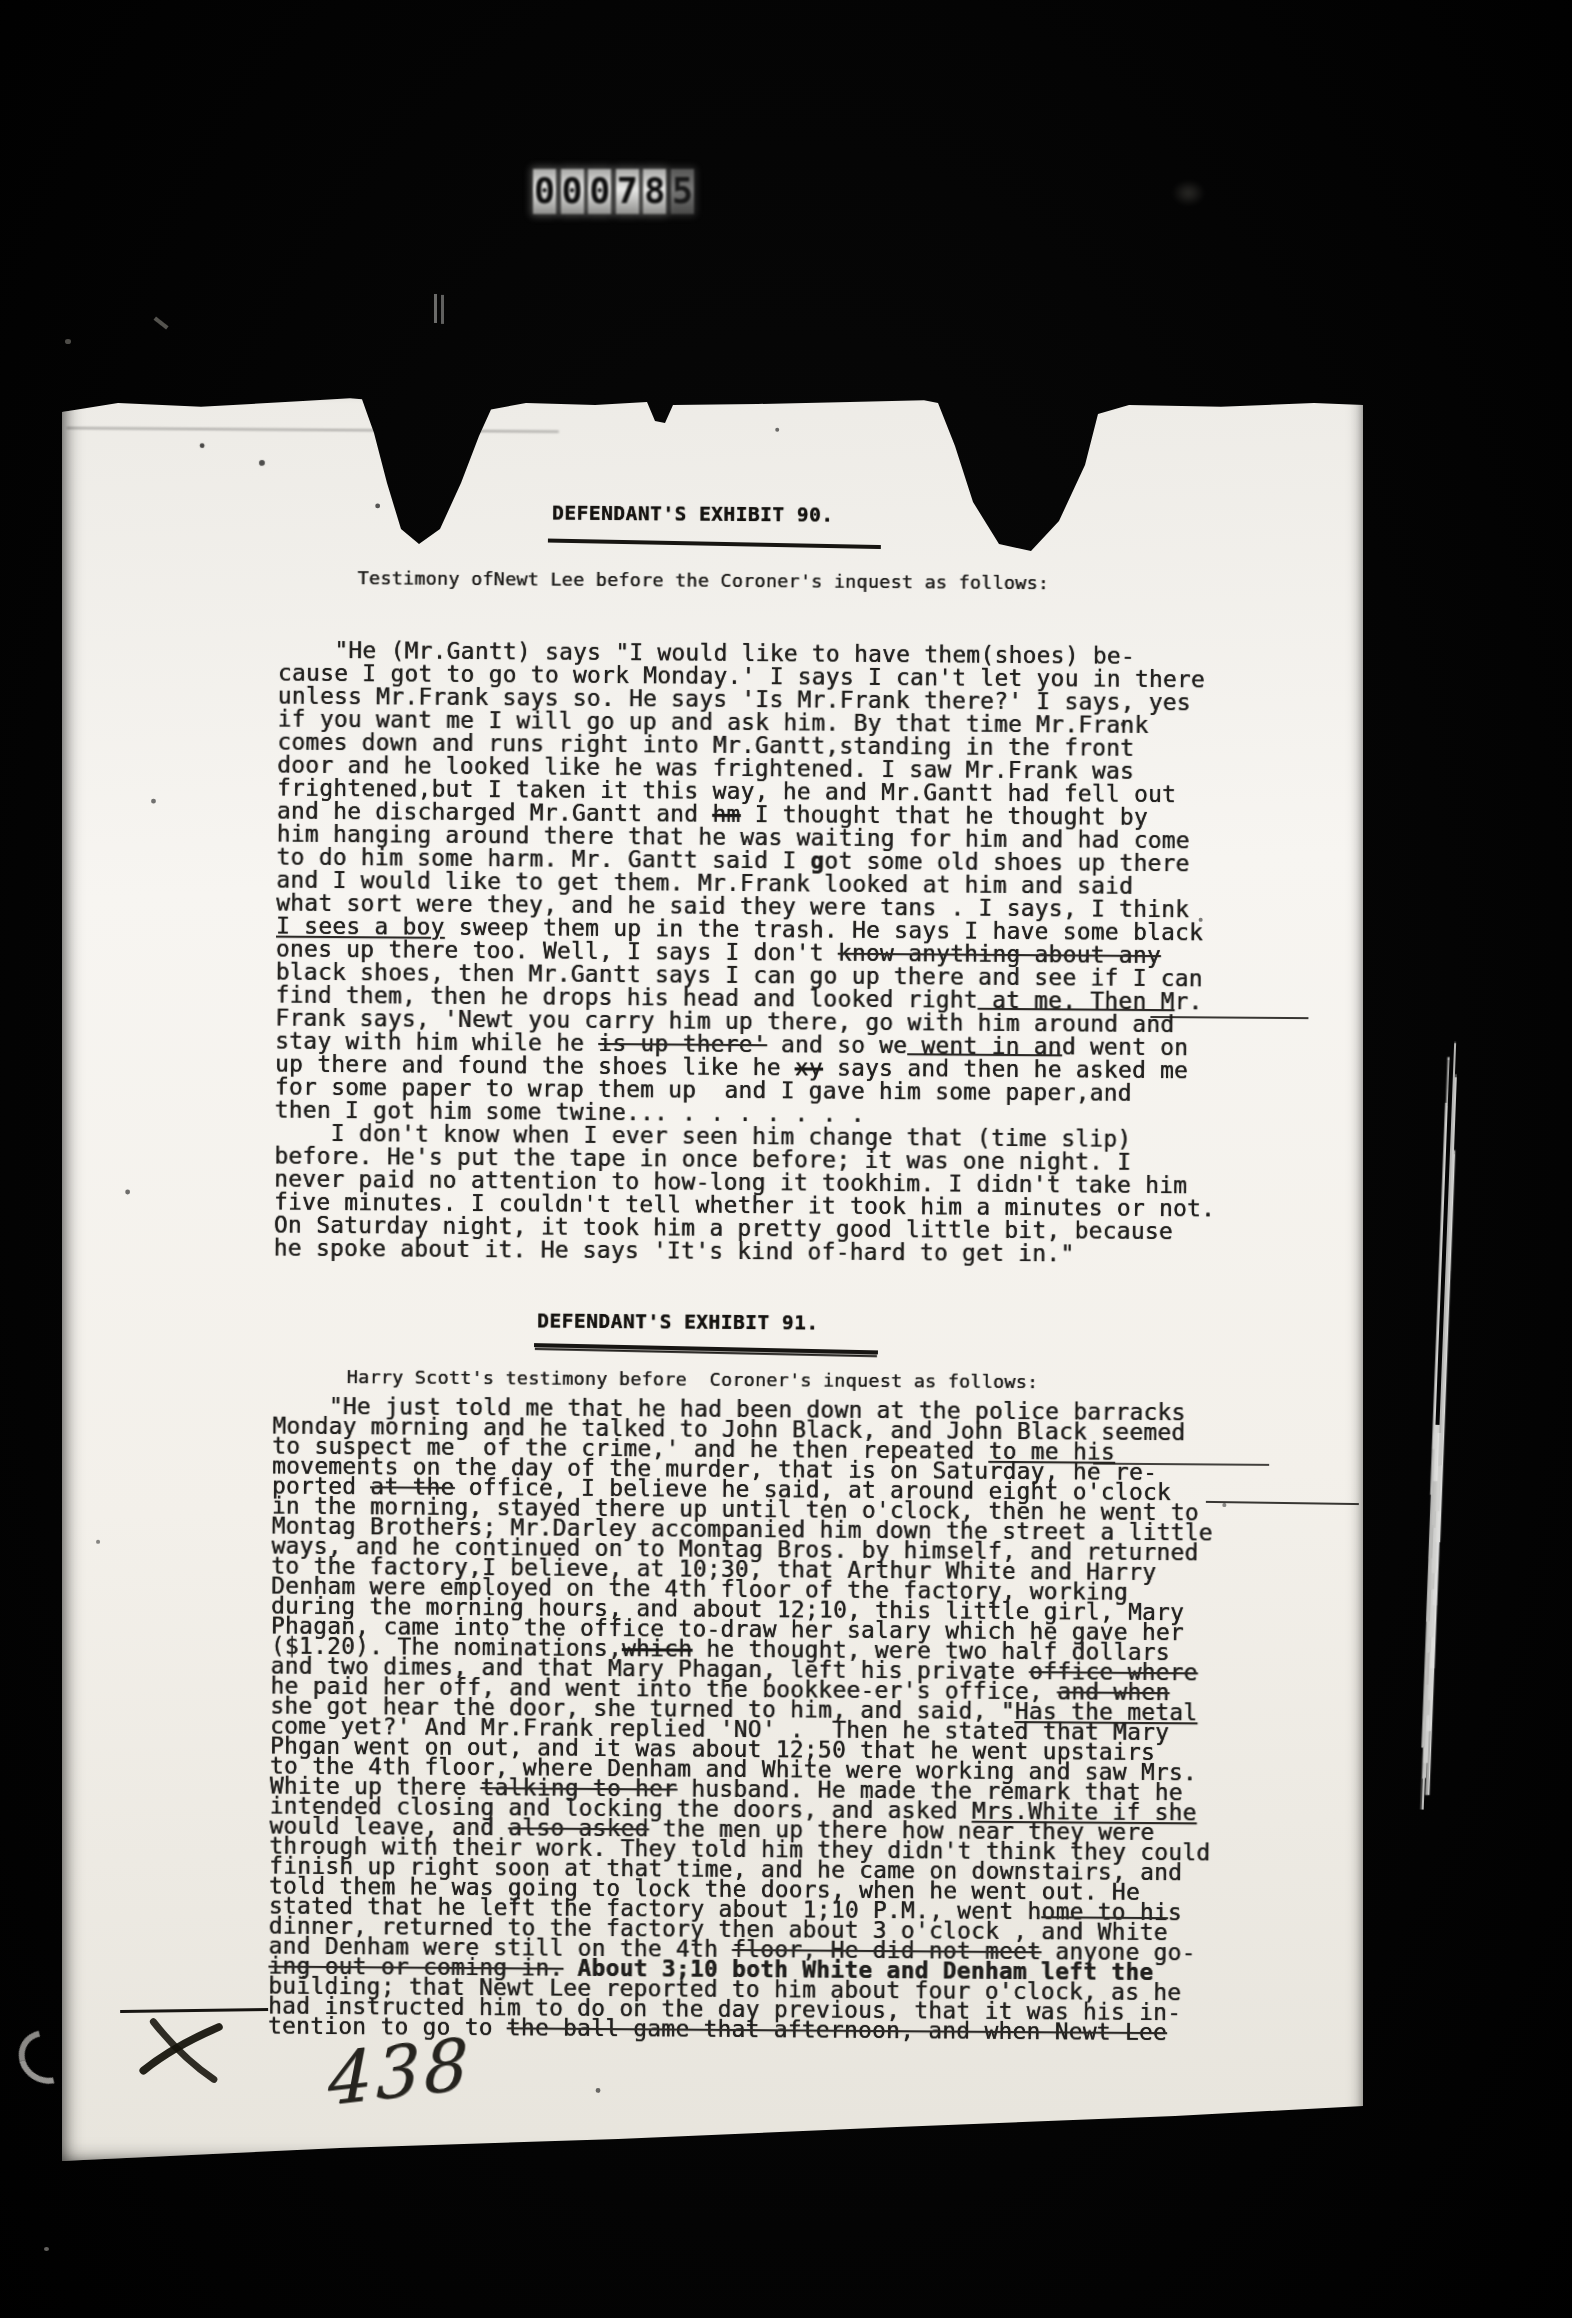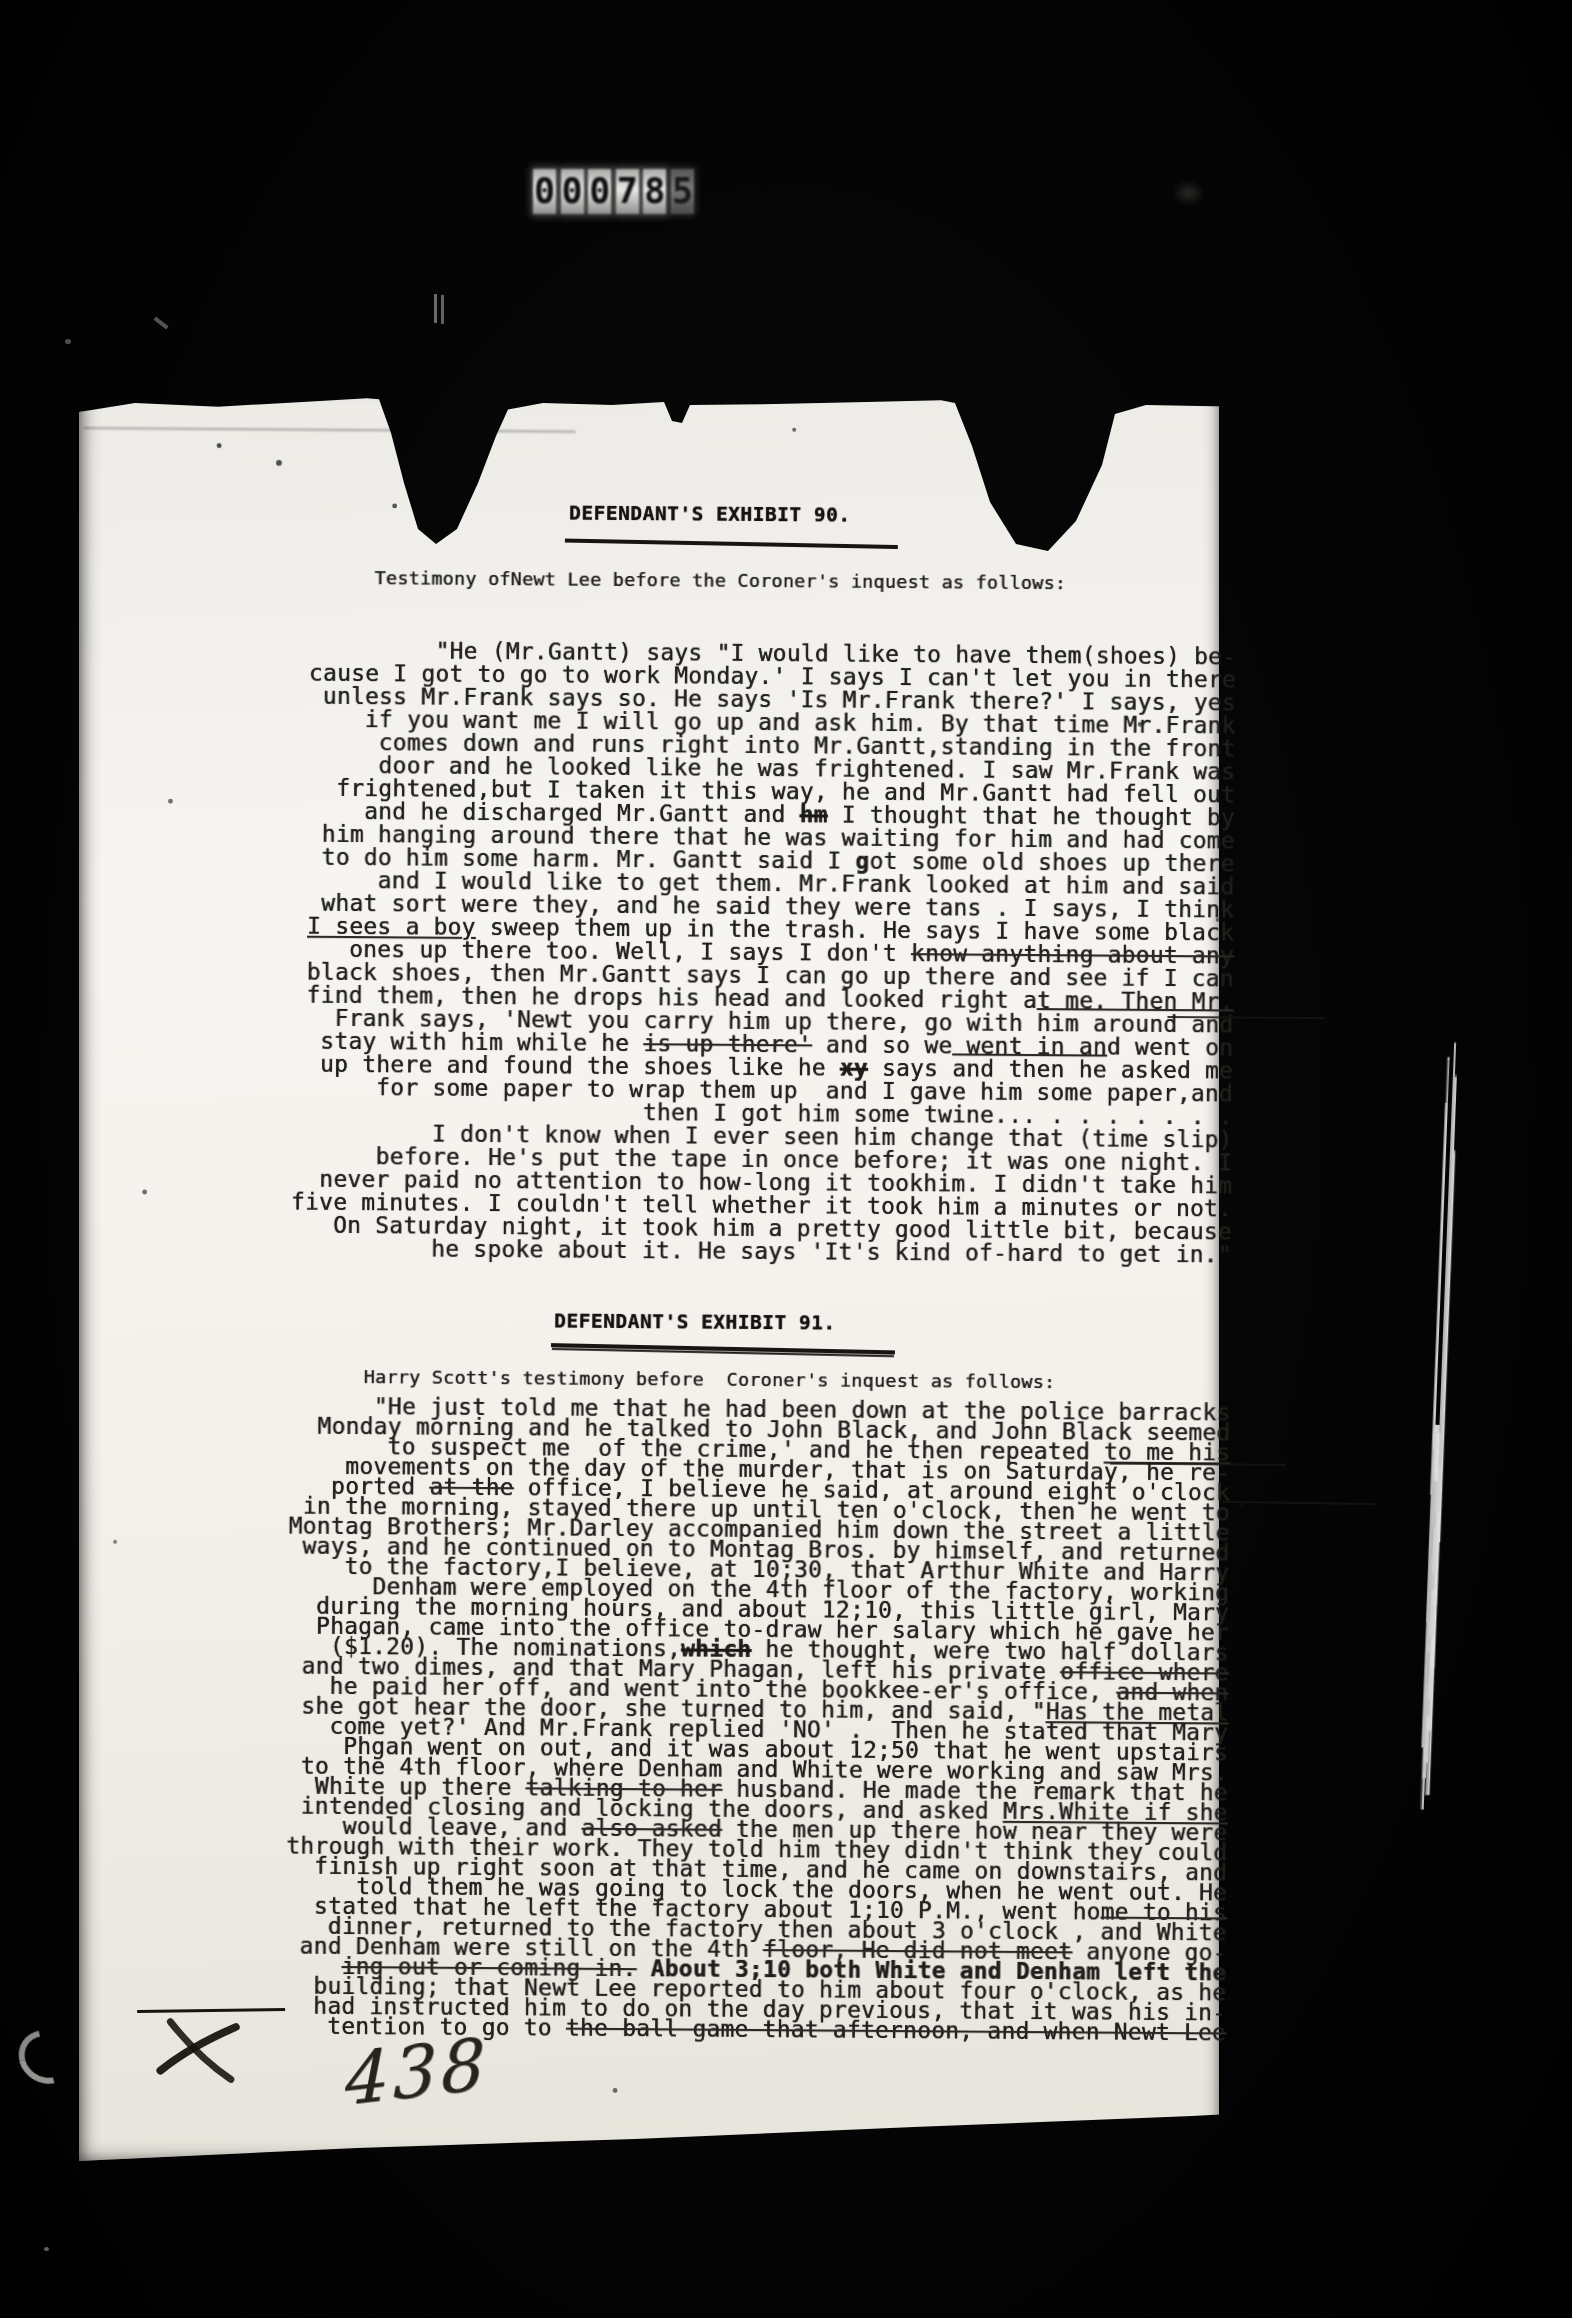--- a/index.html
+++ b/index.html
@@ -13,56 +13,56 @@
   .stamp{position:absolute;left:533px;top:169px;display:flex;gap:4.6px;
          filter:blur(0.8px);}
   .digit{width:23px;height:45px;text-align:center;
          background:linear-gradient(#a9a9a7,#e9e9e7 45%,#8f8f8d);
          color:#0d0d0d;font-family:"DejaVu Sans Mono",monospace;
          font-weight:700;font-size:35px;line-height:45px;
          box-shadow:0 0 7.4px 1.9px rgba(210,210,205,.35);}
   .digit.dim{opacity:.5;color:#2c2c2c;}
 
   
-  .page{position:absolute;left:79px;top:390px;width:1140px;height:1772px;
+  .page{position:absolute;left:62px;top:390px;width:1301px;height:1772px;
         background:linear-gradient(178deg,#edebe6,#f7f5f1 28%,#f3f0ea 62%,#e7e4dc 100%);
         box-shadow:inset 13px 0 17.6px -10.2px rgba(0,0,0,.6),
                    inset -10.2px 0 16px -11px rgba(0,0,0,.5),
                    inset 0 -13px 20.4px -12px rgba(0,0,0,.55),
                    inset 0 6.5px 14px -8.3px rgba(0,0,0,.35);
         clip-path:polygon(0 22px,56px 13px,139px 16.7px,241px 11px,288px 8.3px,
           300px 9.3px,312px 43px,325px 93px,339px 139px,357px 154px,378px 139px,
           399px 93px,417px 46px,429px 19.5px,464px 13px,533px 15px,
           585px 12px,593px 31px,603px 33px,611px 15px,
           696px 14px,788px 12px,862px 10.2px,
           876px 13px,893px 56px,911px 112px,937px 154px,969px 161px,
           997px 131px,1023px 75px,1036px 24px,
           1067px 15px,1159px 16.7px,1252px 13px,1301px 15px,
-          1301px 1716px,1113px 1726px,835px 1737px,556px 1749px,278px 1758px,0 1771px);text-align:right;}
+          1301px 1716px,1113px 1726px,835px 1737px,556px 1749px,278px 1758px,0 1771px);}
   .content{position:absolute;inset:0;transform:rotate(.42deg);transform-origin:0 0;}
 
   
   .tw{position:absolute;white-space:pre;color:#201f1d;
       text-shadow:0 0 0.7px rgba(34,32,30,.8),0.3px 0.3px 0.2px rgba(30,28,26,.5);
       filter:blur(0.3px);letter-spacing:0.2px;}
   .heading{font-weight:700;font-size:19.5px;line-height:22px;color:#14120f;letter-spacing:0.5px;}
   .h90{left:491px;top:109px;}
   .h91{left:482px;top:917px;}
   .subhead{font-size:18.5px;line-height:21.3px;}
   .sub90{left:297px;top:175px;}
   .sub91{left:292px;top:974px;}
   .body-block{font-size:23px;}
   .p90{left:218px;top:247px;line-height:23px;}
   .p91{left:218px;top:1004px;line-height:20px;}
   .tline{white-space:pre;}
   .m-strike{text-decoration:line-through;text-decoration-thickness:1.9px;text-decoration-color:#2b2926;}
   .m-under{text-decoration:underline;text-decoration-thickness:1.9px;text-underline-offset:2.3px;text-decoration-color:#2b2926;}
   .m-over{text-decoration:overline;text-decoration-thickness:1.9px;text-decoration-color:#2b2926;}
   .m-bold{font-weight:700;}
-  .m-boldstrike{font-weight:700;text-decoration:line-through;text-decoration-thickness:2.8px;text-decoration-color:#1b1a18;}
+  .m-boldstrike{font-weight:400;text-decoration:line-through;text-decoration-thickness:2.8px;text-decoration-color:#1b1a18;}
 
   
   .rule{position:absolute;background:#171512;filter:blur(0.5px);}
   .hl90{left:487px;top:147px;width:333px;height:3.7px;transform:rotate(.7deg);}
   .hl91{left:479px;top:952px;width:344px;height:4.2px;transform:rotate(.8deg);
         box-shadow:0 3.7px 0 -0.9px #1c1a17;}
   .art-a{left:1093px;top:618px;width:158px;height:1.9px;opacity:.85;}
   .art-b{left:1039px;top:1065px;width:176px;height:1.9px;opacity:.8;}
   .art-c{left:1152px;top:1103px;width:153px;height:2.3px;opacity:.85;transform:rotate(.4deg);}
   .art-d{left:70px;top:1618px;width:148px;height:2.8px;transform:rotate(-1.2deg);filter:blur(0.7px);}

